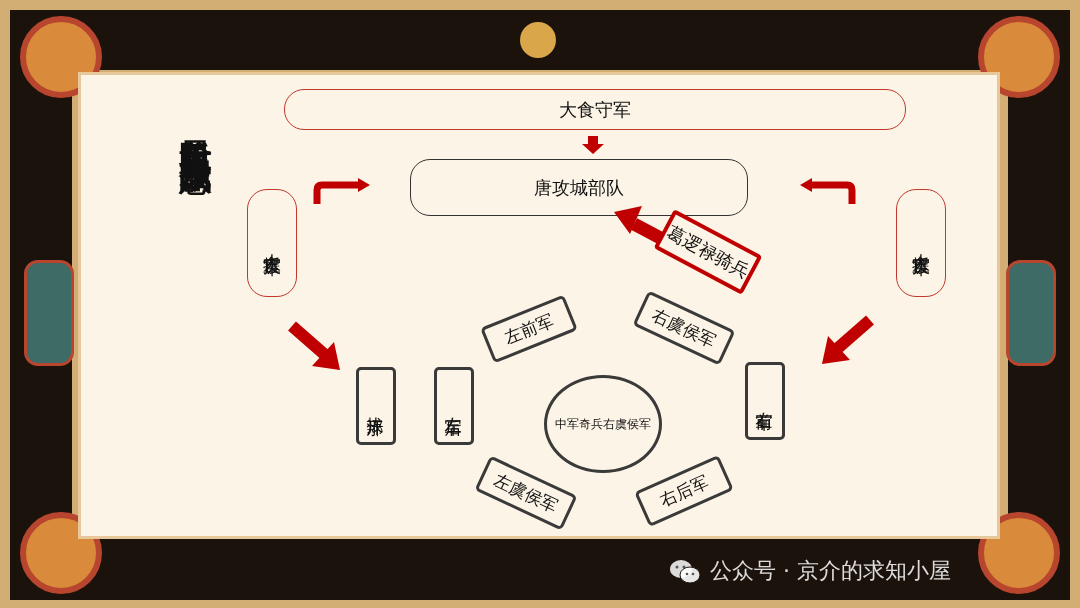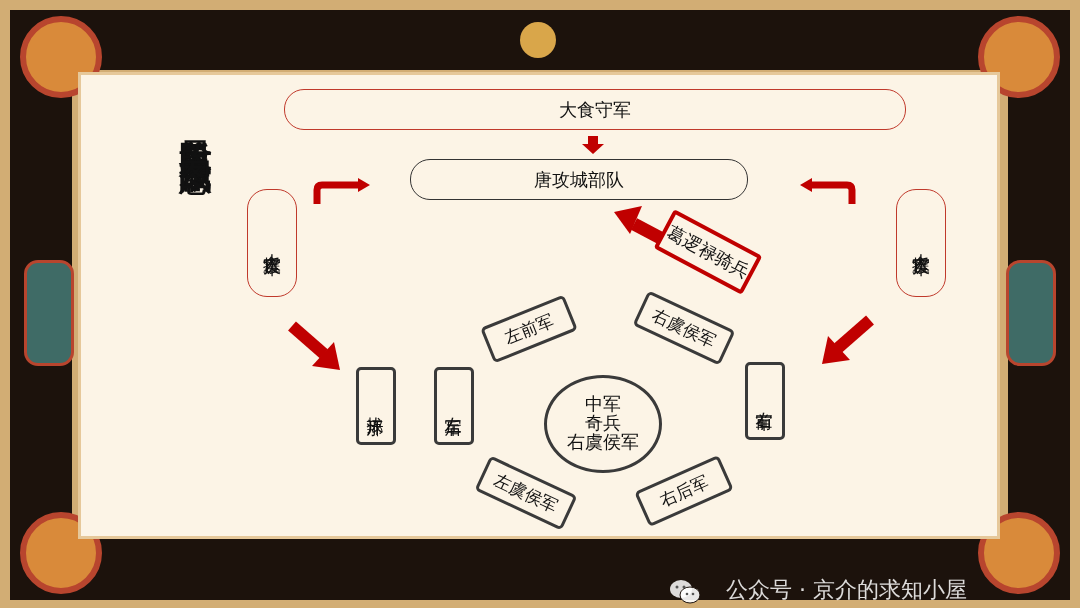--- a/index.html
+++ b/index.html
@@ -18,21 +18,21 @@
   .orn{position:absolute;border-radius:50%;}
   .panel{position:absolute;left:78px;top:72px;width:922px;height:467px;background:#fcf4e6;border:3px solid #e6c89a;box-sizing:border-box;}
   .title{position:absolute;left:176px;top:115px;width:40px;font-size:32px;font-weight:bold;line-height:34px;color:#111;text-align:center;}
   .title .gap{height:20px;}
   .box{position:absolute;box-sizing:border-box;display:flex;align-items:center;justify-content:center;color:#111;background:#fcf4e6;border-radius:20px;}
   .redbox{border:1.5px solid #c0392b;}
   .blackbox{border:1.5px solid #333;}
   .rounded{border:3px solid #3a3a3a;border-radius:5px;}
   .vtext{writing-mode:vertical-rl;text-orientation:upright;letter-spacing:2px;}
   .arrow{position:absolute;}
-  .watermark{position:absolute;left:668px;top:575px;font-size:22px;color:rgba(255,255,255,0.85);display:flex;align-items:flex-end;gap:24px;}
+  .watermark{position:absolute;left:668px;top:556px;font-size:22px;color:rgba(255,255,255,0.85);display:flex;align-items:center;gap:8px;}
 </style>
 </head>
 <body>
 
 <div class="frame">
   <div class="band top"></div>
   <div class="band bottom"></div>
   <div class="band left"></div>
   <div class="band right"></div>
   <div class="orn" style="left:20px;top:16px;width:70px;height:70px;background:#d98a3a;border:6px solid #b8452e;"></div>
@@ -53,21 +53,21 @@
 </div>
 
 <div class="box redbox" style="left:284px;top:89px;width:622px;height:41px;font-size:18px;">
     <span>大食守军</span>
   </div>
 
 <svg class="arrow" style="left:582px;top:136px;" width="22" height="20">
     <polygon points="6,0 16,0 16,8 22,8 11,18 0,8 6,8" fill="#c00000"></polygon>
   </svg>
 
-<div class="box blackbox" style="left:410px;top:159px;width:338px;height:41px;font-size:18px;">
+<div class="box blackbox" style="left:410px;top:159px;width:338px;height:57px;font-size:18px;">
     <span>唐攻城部队</span>
   </div>
 
 <div class="box redbox" style="left:247px;top:189px;width:50px;height:108px;font-size:18px;">
     <span class="vtext">大食援军</span>
   </div>
 <div class="box redbox" style="left:896px;top:189px;width:50px;height:108px;font-size:18px;">
     <span class="vtext">大食援军</span>
   </div>
 
@@ -112,21 +112,21 @@
 <div class="box rounded" style="left:745px;top:362px;width:40px;height:78px;font-size:17px;">
     <span class="vtext">右前军</span>
   </div>
 <div class="box rounded" style="left:478px;top:474px;width:96px;height:38px;font-size:17px;transform:rotate(25deg);">
     <span>左虞侯军</span>
   </div>
 <div class="box rounded" style="left:638px;top:472px;width:92px;height:38px;font-size:17px;transform:rotate(-24deg);">
     <span>右后军</span>
   </div>
 
-<div class="box" style="left:544px;top:375px;width:118px;height:98px;border:3px solid #3a3a3a;border-radius:50%;flex-direction:column;font-size:18px;line-height:19px;font-family:Liberation Mono, monospace;">
+<div class="box" style="left:544px;top:375px;width:118px;height:98px;border:3px solid #3a3a3a;border-radius:50%;flex-direction:row;font-size:12px;line-height:19px;">
   <span>中军</span>
   <span>奇兵</span>
   <span>右虞侯军</span>
 </div>
 
 <div class="watermark">
   <svg width="34" height="28">
     <ellipse cx="13" cy="12" rx="11" ry="9" fill="rgba(255,255,255,0.85)"></ellipse>
     <ellipse cx="22" cy="18" rx="10" ry="8" fill="rgba(255,255,255,0.9)" stroke="#1c120c" stroke-width="1"></ellipse>
     <circle cx="9" cy="10" r="1.5" fill="#555"></circle>

